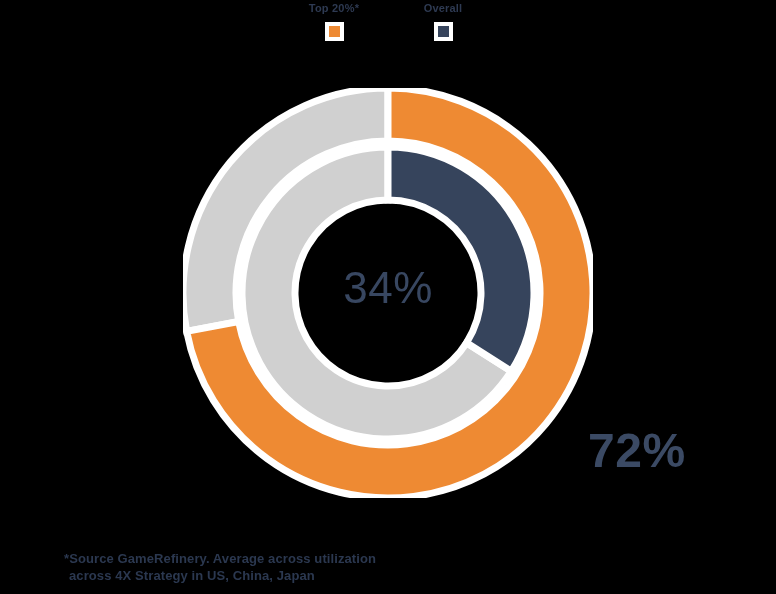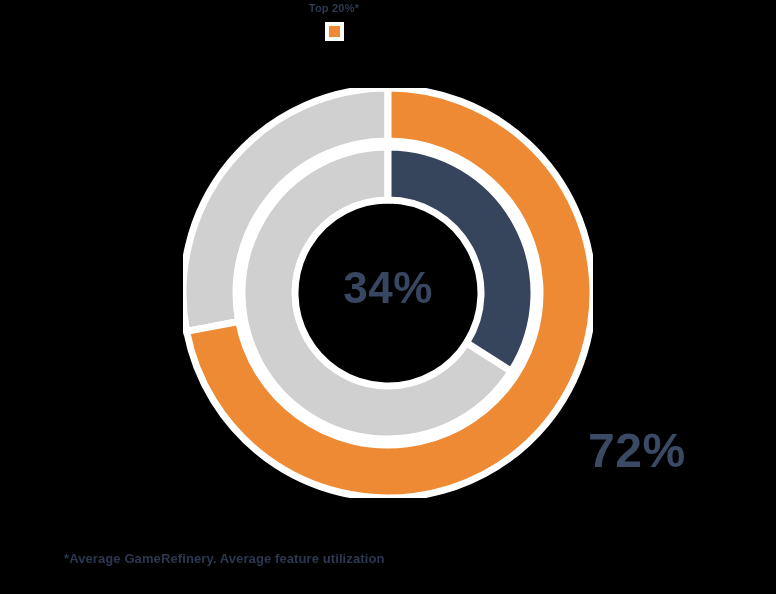--- a/index.html
+++ b/index.html
@@ -64,21 +64,21 @@
   #donut-svg { display: block; width: 410px; height: 410px; }
 
   
   #center-value {
     position: absolute;
     left: 288px;
     top: 262px;
     width: 200px;
     text-align: center;
     font-size: 44px;
-    font-weight: 700;
+    font-weight: 400;
     color: #384761;
     letter-spacing: 0.5px;
     line-height: 52px;
   }
   #outer-value {
     position: absolute;
     left: 588px;
     top: 430px;
     font-size: 48px;
     font-weight: 700;
@@ -107,20 +107,26 @@
 
 <div id="legend">
 
   <div class="legend-item top20">
     <div class="legend-label">Top 20%*</div>
     <div class="legend-swatch" style="background: rgb(255, 255, 255);">
       <i style="background:#ee8a33;"></i>
     </div>
   </div>
 
+  <div class="legend-item overall">
+    <div class="legend-label">Overall</div>
+    <div class="legend-swatch" style="background: rgb(255, 255, 255);">
+      <i style="background:#36445c;"></i>
+    </div>
+  </div>
 
 </div>
 
 <div id="donut-wrap">
   <svg id="donut-svg" viewBox="0 0 410 410">
     <g>
       <path id="outer-remainder" fill="#d0d0d0" stroke="#ffffff" stroke-width="7" d="M 3.63 243.41 A 205 205 0 0 1 205.00 0.00 L 205.00 53.00 A 152 152 0 0 0 55.69 233.48 Z"></path>
       <path id="outer-value-seg" fill="#ee8a33" stroke="#ffffff" stroke-width="7" d="M 205.00 0.00 A 205 205 0 1 1 3.63 243.41 L 55.69 233.48 A 152 152 0 1 0 205.00 53.00 Z"></path>
     </g>
     <g>
@@ -128,14 +134,15 @@
       <path id="inner-value-seg" fill="#36445c" stroke="#ffffff" stroke-width="7" d="M 205.00 59.00 A 146 146 0 0 1 328.27 283.23 L 283.52 254.83 A 93 93 0 0 0 205.00 112.00 Z"></path>
     </g>
   </svg>
 </div>
 
 <div id="center-value">34%</div>
 
 <div id="outer-value">72%</div>
 
 <div id="footnote">
-  <div class="l1">*Average GameRefinery. Average feature utilization</div>
+  <div class="l1">*Source GameRefinery. Average across utilization</div>
+  <div class="l2">across 4X Strategy  in US, China, Japan</div>
 </div>
 
 </body></html>

